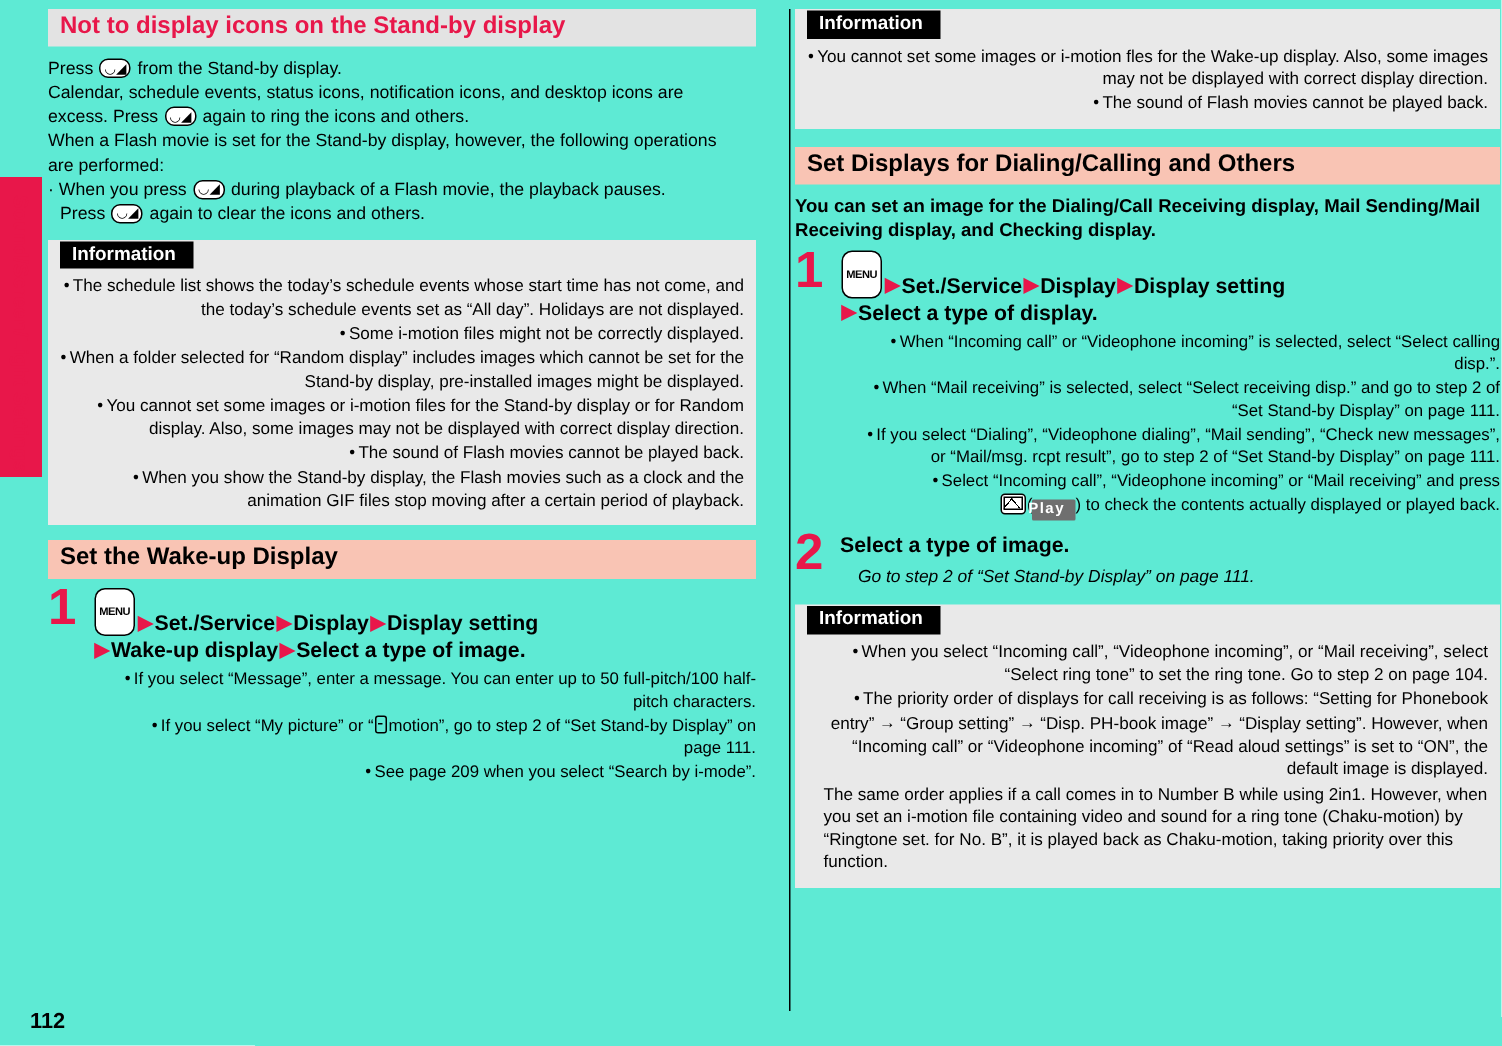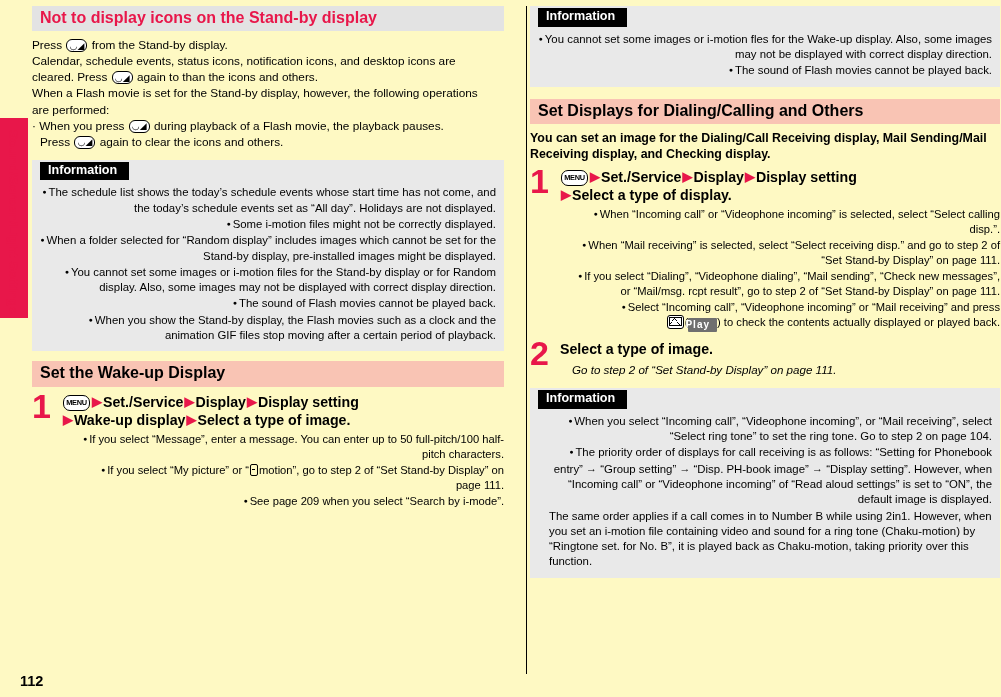--- a/index.html
+++ b/index.html
@@ -7,21 +7,21 @@
     margin: 0; padding: 0;
     width: 1001px; height: 697px;
     background: #ffffff;
     font-family: "Liberation Sans", sans-serif;
     color: #000;
     overflow: hidden;
   }
   #page {
     position: relative;
     width: 1001px; height: 697px;
-    background: #fef9c3;
+    background: #5eead4;
   }
 
   
   .side-tab {
     position: absolute;
     left: 0; top: 118px;
     width: 28px; height: 200px;
     background: #e8174a;
   }
   .side-tab-label {
@@ -166,21 +166,21 @@
   .keyicon .glyph {
     position: absolute;
     left: 50%; top: 50%;
     transform: translate(-50%,-50%);
     font-size: 9px;
     line-height: 1;
   }
   .keyicon-menu {
     display: inline-block;
     vertical-align: -4px;
-    width: 27px; height: 16px;
+    width: 27px; height: 32px;
     border: 1.6px solid #000;
     border-radius: 7px;
     position: relative;
     margin: 0 1px;
     background: #fff;
     text-align: left;
   }
   .keyicon-menu .txt {
     position: absolute;
     left: 50%; top: 50%;
@@ -277,23 +277,23 @@
 
   <div class="col col-left">
 
     <div class="sec-head grey">Not to display icons on the Stand-by display</div>
 
     <div class="para">
       <span>Press</span>
       <span class="keyicon"><span class="glyph">◡◢</span></span>
       <span>from the Stand-by display.</span><br>
       <span>Calendar, schedule events, status icons, notification icons, and desktop icons are</span><br>
-      <span>cleared. Press</span>
+      <span>excess. Press</span>
       <span class="keyicon"><span class="glyph">◡◢</span></span>
-      <span>again to than the icons and others.</span><br>
+      <span>again to ring the icons and others.</span><br>
       <span>When a Flash movie is set for the Stand-by display, however, the following operations</span><br>
       <span>are performed:</span><br>
       <span>· When you press</span>
       <span class="keyicon"><span class="glyph">◡◢</span></span>
       <span>during playback of a Flash movie, the playback pauses.</span><br>
       <span class="mid-dot"></span><span>Press</span>
       <span class="keyicon"><span class="glyph">◡◢</span></span>
       <span>again to clear the icons and others.</span>
     </div>
 

